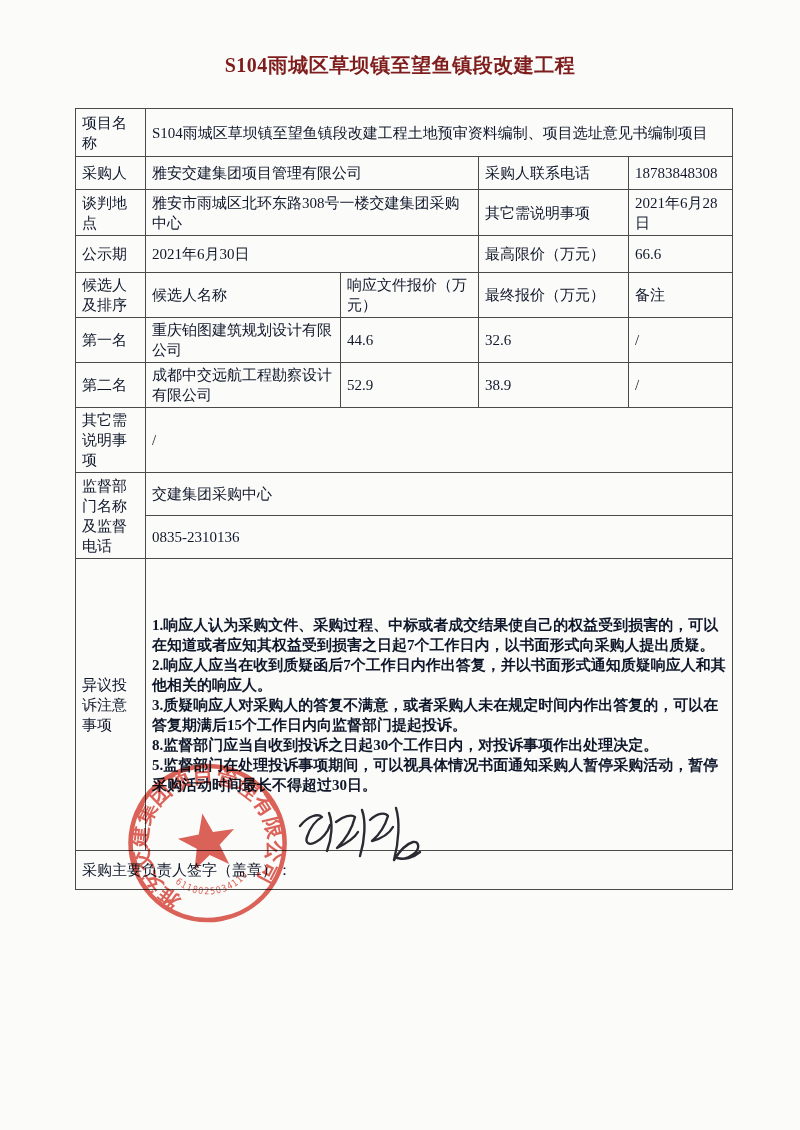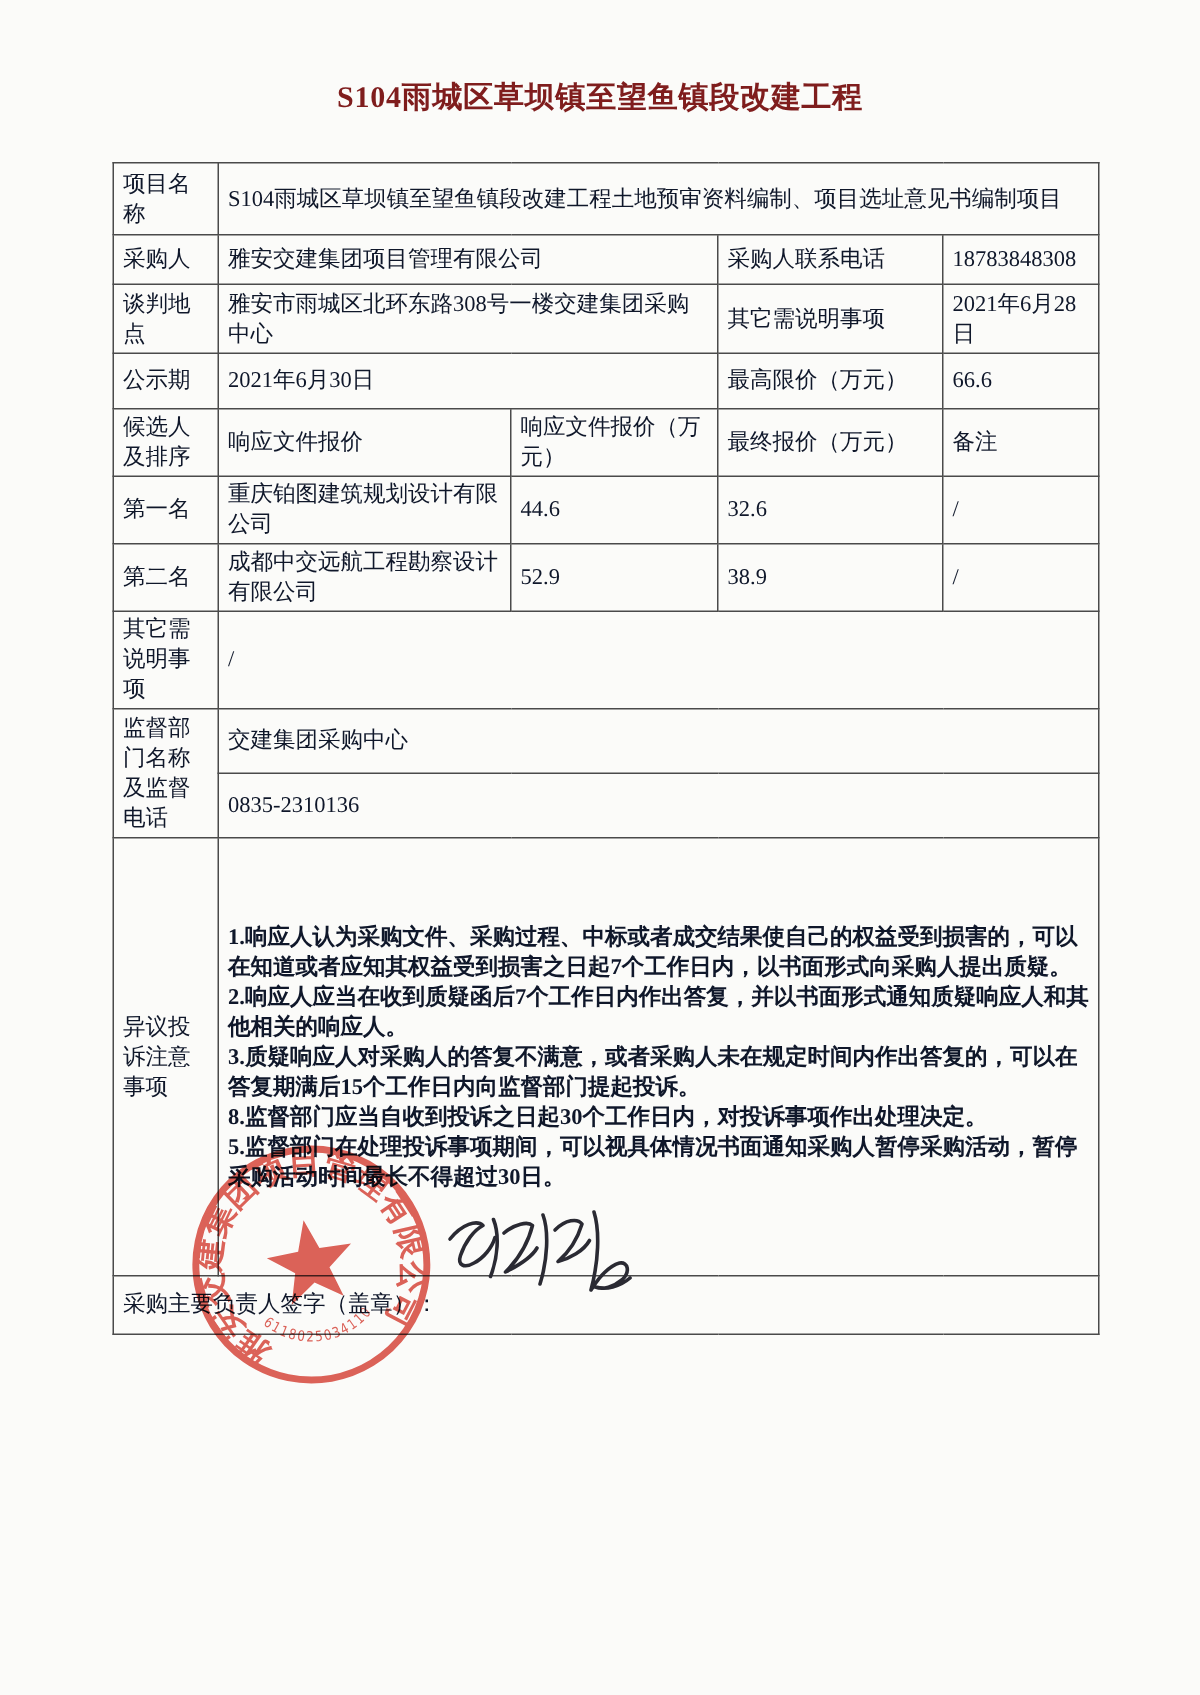--- a/index.html
+++ b/index.html
@@ -85,21 +85,21 @@
       <td class="ctr">2021年6月28日</td>
     </tr>
     <tr style="height:37px">
       <td class="lbl">公示期</td>
       <td colspan="2" class="lbl">2021年6月30日</td>
       <td class="ctr">最高限价（万元）</td>
       <td class="ctr">66.6</td>
     </tr>
     <tr style="height:42px">
       <td class="lbl">候选人及排序</td>
-      <td class="ctr">响应文件报价</td>
+      <td class="ctr">候选人名称</td>
       <td class="ctr">响应文件报价（万元）</td>
       <td class="ctr">最终报价（万元）</td>
       <td class="ctr">备注</td>
     </tr>
     <tr style="height:41px">
       <td class="lbl">第一名</td>
       <td class="lbl">重庆铂图建筑规划设计有限公司</td>
       <td class="ctr">44.6</td>
       <td class="ctr">32.6</td>
       <td class="ctr">/</td>

